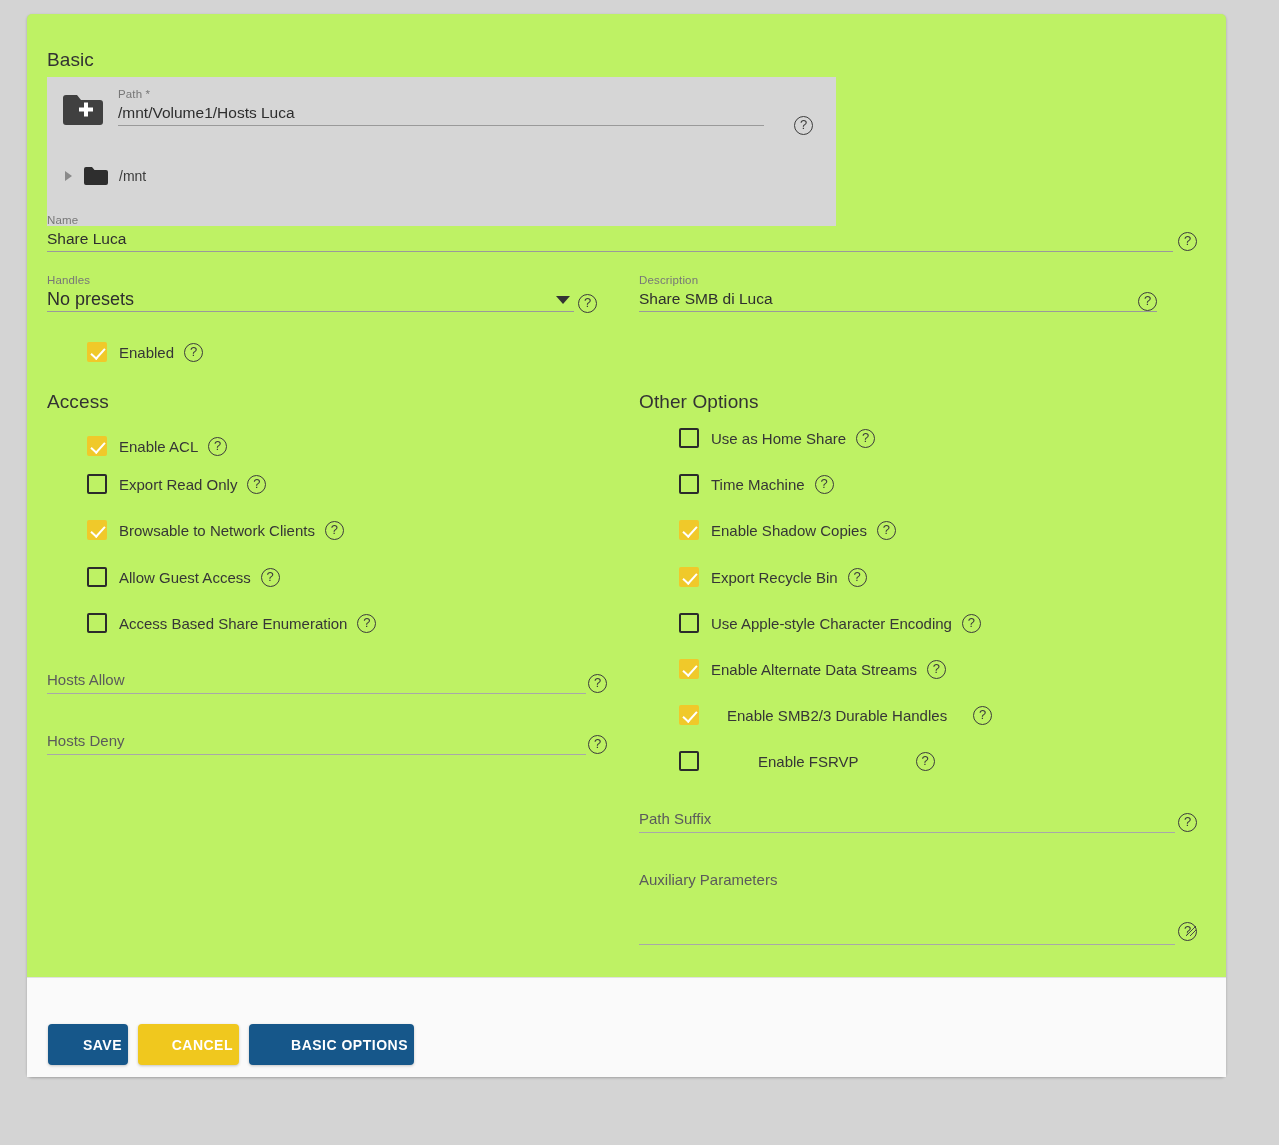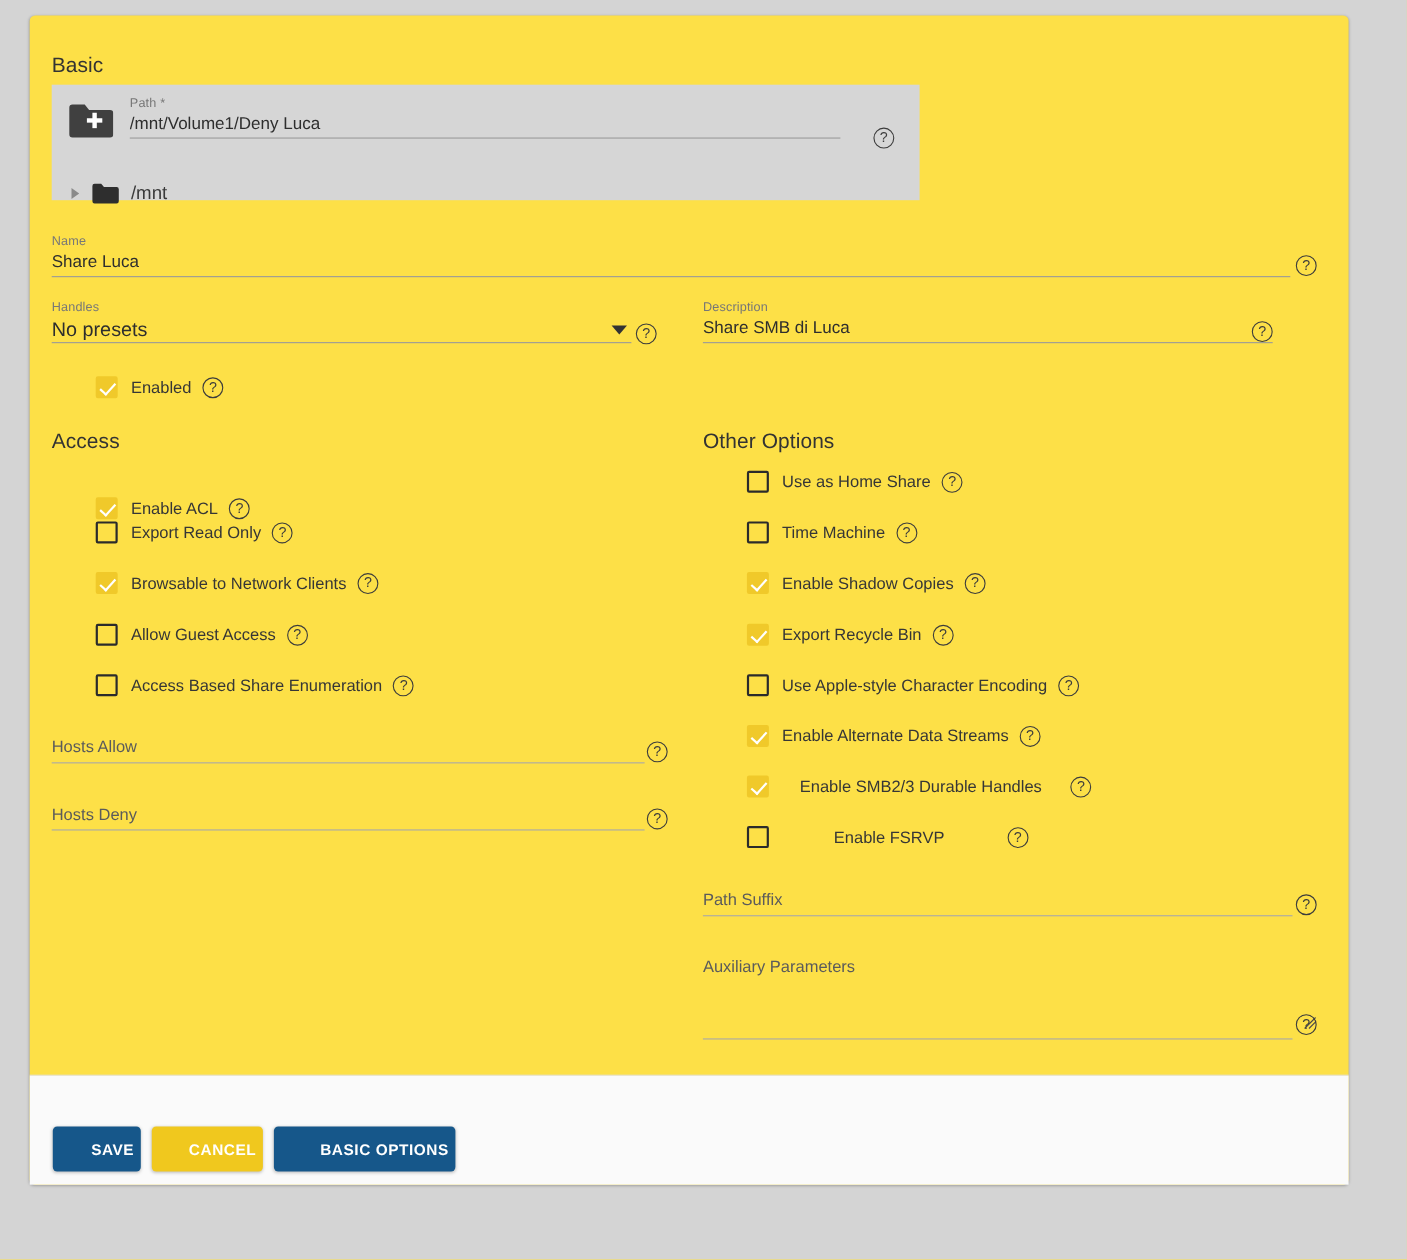--- a/index.html
+++ b/index.html
@@ -9,21 +9,21 @@
     background: #d4d4d4;
     font-family: "Liberation Sans", sans-serif;
     color: #303030;
     overflow: hidden;
   }
 
   .card {
     position: absolute;
     left: 27px; top: 14px;
     width: 1199px; height: 1063px;
-    background: #fde047;
+    background: #bef264;
     border-radius: 5px;
     box-shadow: 0 1px 3px rgba(0,0,0,0.16), 0 1px 2px rgba(0,0,0,0.10);
   }
 
   .card-body {
     position: absolute;
     left: 0; top: 0; right: 0;
     height: 963px;
   }
 
@@ -32,21 +32,21 @@
     font-size: 19px;
     font-weight: 400;
     color: #333;
     letter-spacing: 0.1px;
   }
 
   
   .path-panel {
     position: absolute;
     left: 20px; top: 63px;
-    width: 789px; height: 105px;
+    width: 789px; height: 149px;
     background: #d6d6d6;
   }
   .folder-add-icon {
     position: absolute;
     left: 14px; top: 16px;
     width: 42px; height: 34px;
   }
   .path-field {
     position: absolute;
     left: 71px; top: 10px;
@@ -58,21 +58,21 @@
     display: flex; align-items: center;
     height: 22px;
     cursor: pointer;
   }
   .tree-caret {
     width: 14px; height: 14px;
     margin-right: 8px;
     display: inline-block;
   }
   .tree-folder { width: 26px; height: 20px; margin-right: 10px; }
-  .tree-label { font-size: 17px; color: #3a3a3a; }
+  .tree-label { font-size: 14px; color: #3a3a3a; }
 
   
   .field { position: absolute; }
   .field-label {
     font-size: 11.5px;
     color: #777;
     line-height: 14px;
     display: block;
     letter-spacing: 0.15px;
   }
@@ -210,21 +210,21 @@
       <div class="folder-add-icon">
         <svg width="42" height="34" viewBox="0 0 42 34" xmlns="http://www.w3.org/2000/svg">
           <path d="M2 5 a3 3 0 0 1 3-3 h11 l4 5 h19 a3 3 0 0 1 3 3 v19 a3 3 0 0 1 -3 3 h-34 a3 3 0 0 1 -3 -3 z" fill="#404040"></path>
           <rect x="18" y="14.5" width="14" height="4" fill="#ffffff"></rect>
           <rect x="23" y="9.5" width="4" height="14" fill="#ffffff"></rect>
         </svg>
       </div>
 
       <div class="path-field">
         <span class="field-label">Path *</span>
-        <div class="field-value">/mnt/Volume1/Deny Luca</div>
+        <div class="field-value">/mnt/Volume1/Hosts Luca</div>
         <div class="underline"></div>
       </div>
 
       <div class="help abs" style="left:747px; top:39px;">?</div>
 
       <div class="tree-row">
         <span class="tree-caret">
           <svg width="14" height="14" viewBox="0 0 14 14" xmlns="http://www.w3.org/2000/svg">
             <path d="M4 2 L11 7 L4 12 Z" fill="#8a8a8a"></path>
           </svg>
@@ -261,21 +261,21 @@
     <div class="help abs" style="left:1111px; top:278px;">?</div>
 
     <div class="cb-row" style="left:20px; top:326px;">
       <span class="cb checked"></span>
       <span class="cb-label">Enabled</span>
       <span class="help">?</span>
     </div>
 
     <div class="section-title" style="left:20px; top:377px;">Access</div>
 
-    <div class="cb-row" style="left:20px; top:436px;">
+    <div class="cb-row" style="left:20px; top:420px;">
       <span class="cb checked"></span>
       <span class="cb-label">Enable ACL</span>
       <span class="help">?</span>
     </div>
 
     <div class="cb-row" style="left:20px; top:458px;">
       <span class="cb"></span>
       <span class="cb-label">Export Read Only</span>
       <span class="help">?</span>
     </div>

